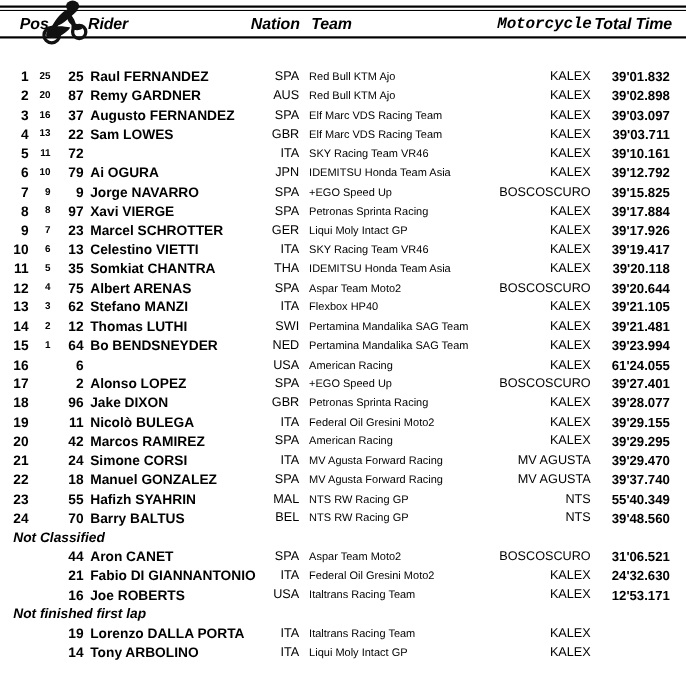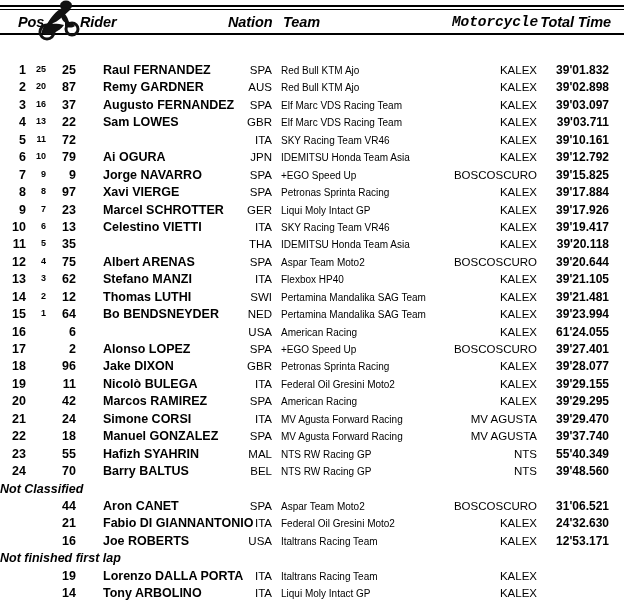--- a/index.html
+++ b/index.html
@@ -107,21 +107,20 @@
   .c-num {
     left: 46px; width: 30px;
     text-align: right;
     font-weight: bold;
     font-size: 12.5px;
   }
   .c-rider {
     left: 82px;
     font-weight: bold;
     font-size: 12.5px;
-    margin-left: 21px;
   }
   .c-nation {
     left: 232px; width: 40px;
     text-align: right;
     font-weight: normal;
     font-size: 11.5px;
   }
   .c-team {
     left: 281px;
     font-weight: normal;
@@ -141,21 +140,21 @@
   }
 
   
   .section-title {
     position: relative;
     height: 17.45px;
     font-style: italic;
     font-weight: bold;
     font-size: 12.5px;
     line-height: 17.45px;
-    padding-left: 0px;
+    padding-left: 12px;
   }
 
   
   .row.sub .c-num  { left: 40px; width: 36px; }
   .row.sub .c-rider { left: 82px; }
 </style>
 </head>
 <body>
 
 <div class="sheet">
@@ -295,20 +294,21 @@
           <span class="cell c-rider">Celestino VIETTI</span>
           <span class="cell c-nation">ITA</span>
           <span class="cell c-team">SKY Racing Team VR46</span>
           <span class="cell c-moto">KALEX</span>
           <span class="cell c-time">39'19.417</span>
         </div>
         <div class="row">
           <span class="cell c-pos">11</span>
           <span class="cell c-points">5</span>
           <span class="cell c-num">35</span>
+          <span class="cell c-rider">Somkiat CHANTRA</span>
           <span class="cell c-nation">THA</span>
           <span class="cell c-team">IDEMITSU Honda Team Asia</span>
           <span class="cell c-moto">KALEX</span>
           <span class="cell c-time">39'20.118</span>
         </div>
         <div class="row">
           <span class="cell c-pos">12</span>
           <span class="cell c-points">4</span>
           <span class="cell c-num">75</span>
           <span class="cell c-rider">Albert ARENAS</span>

